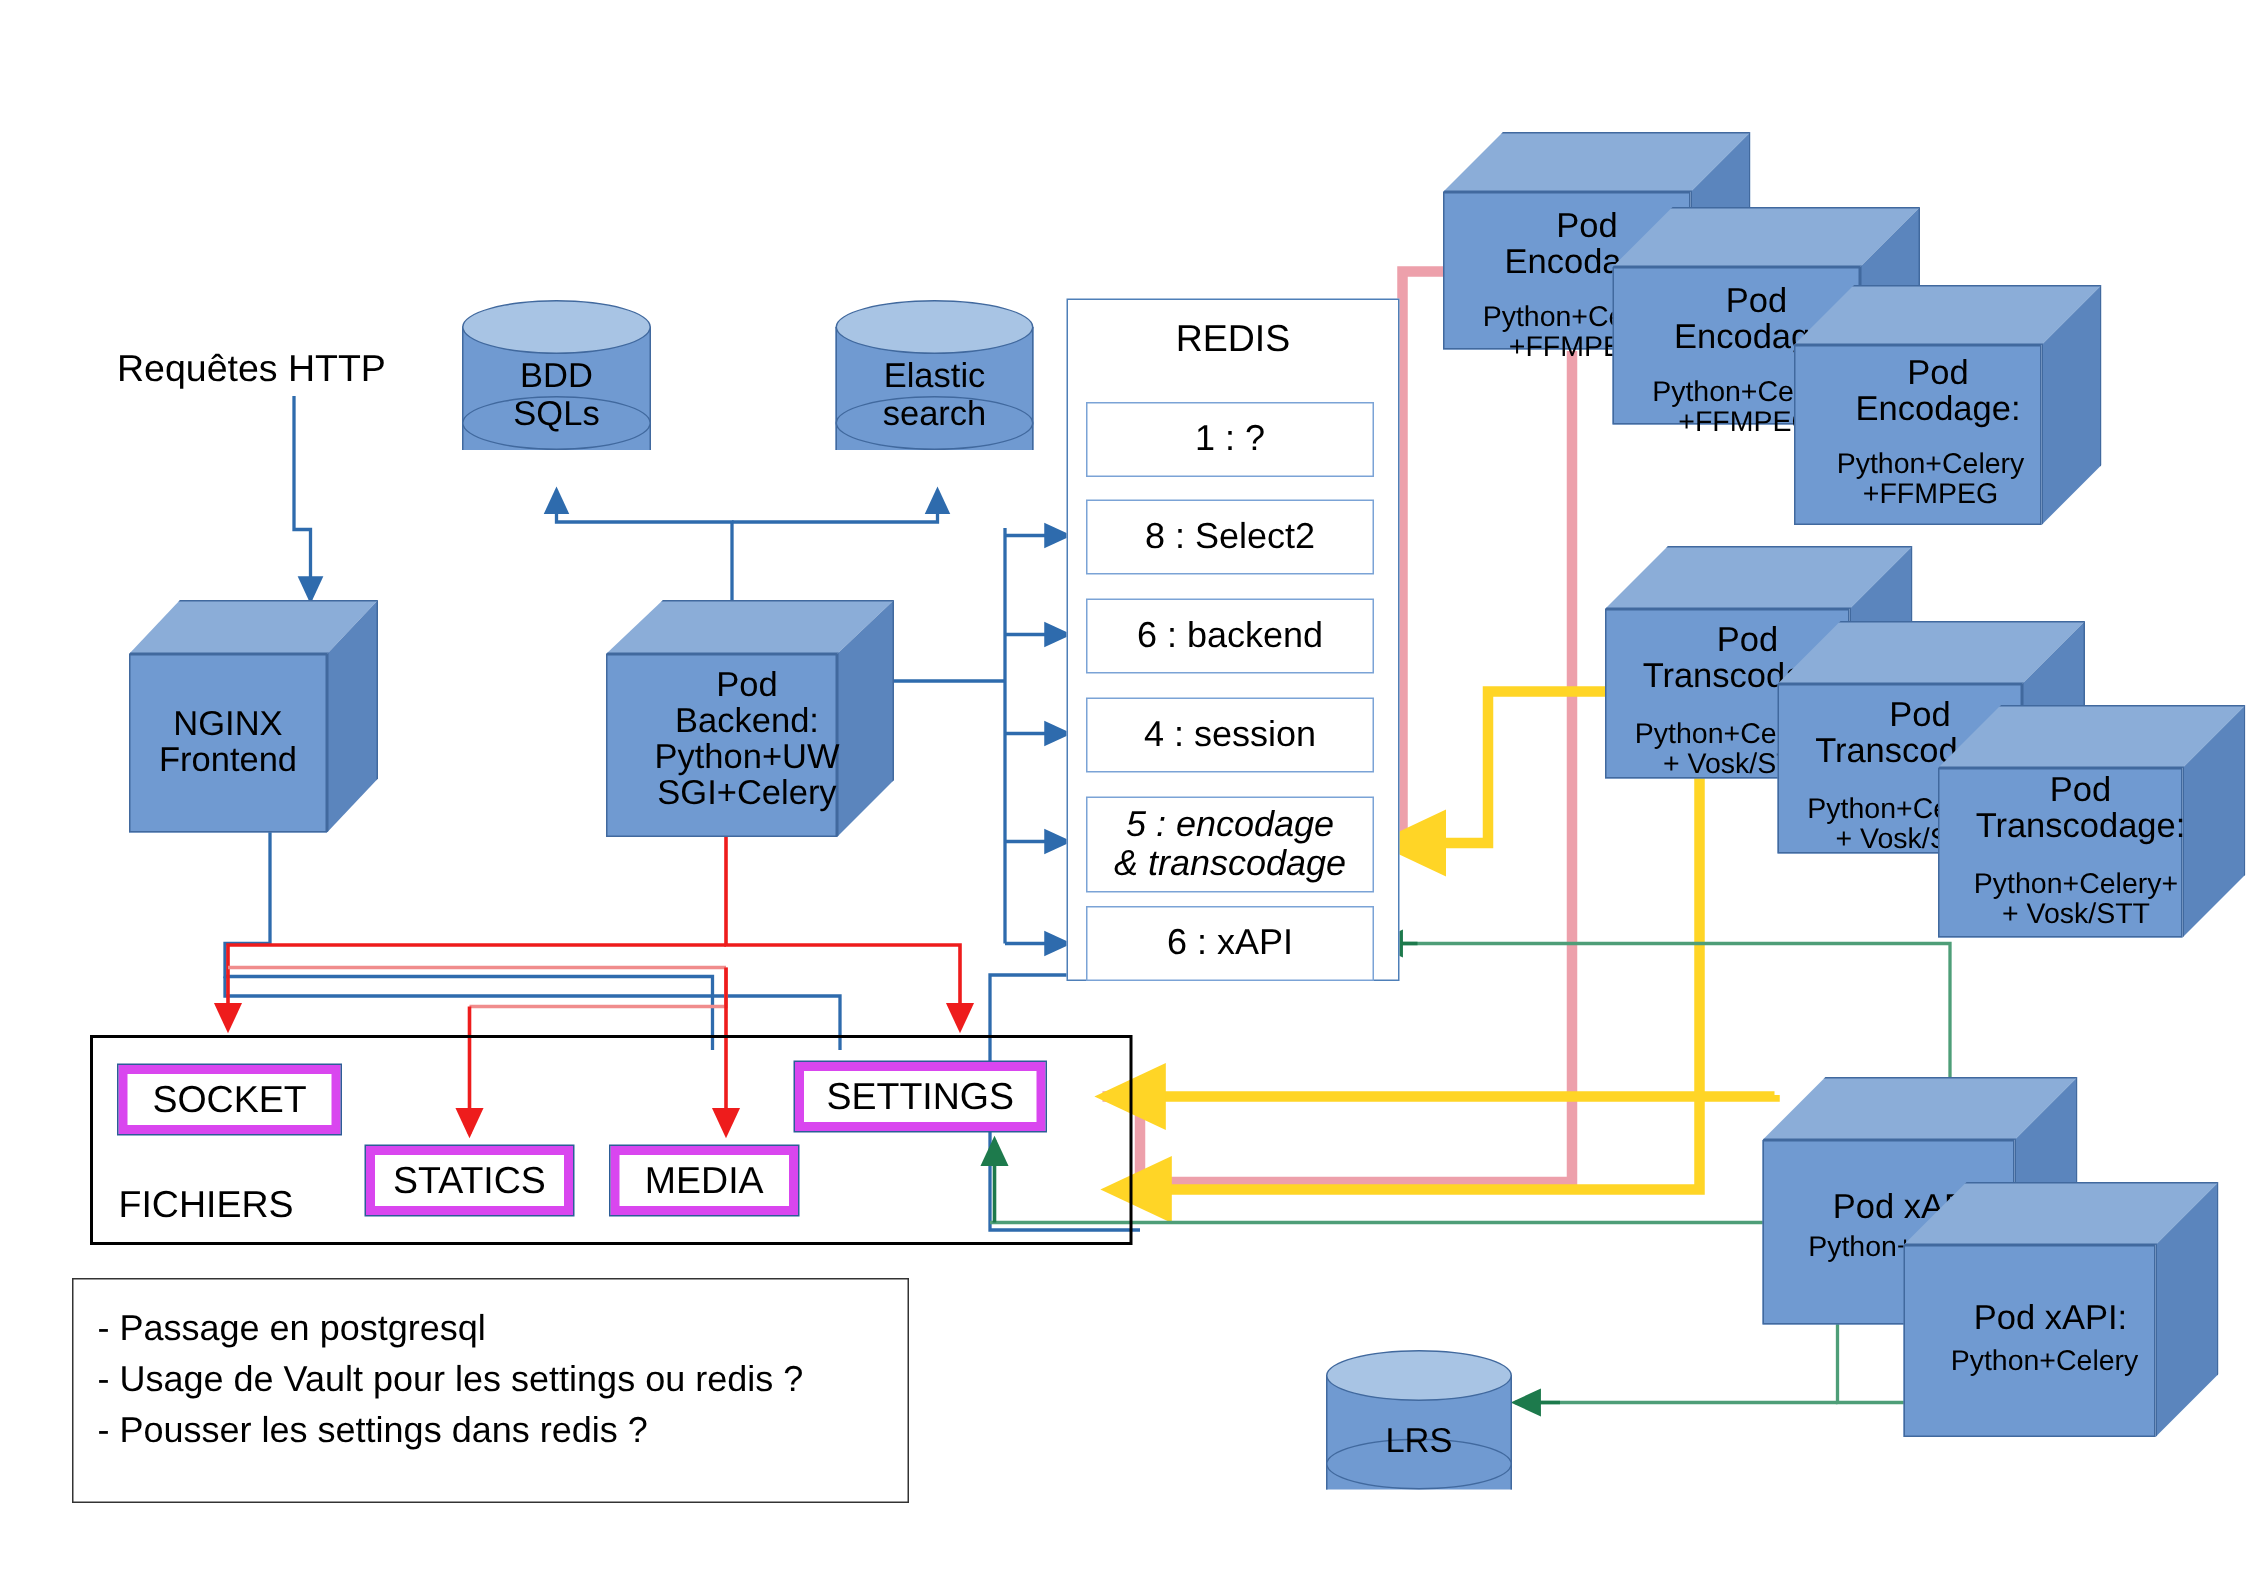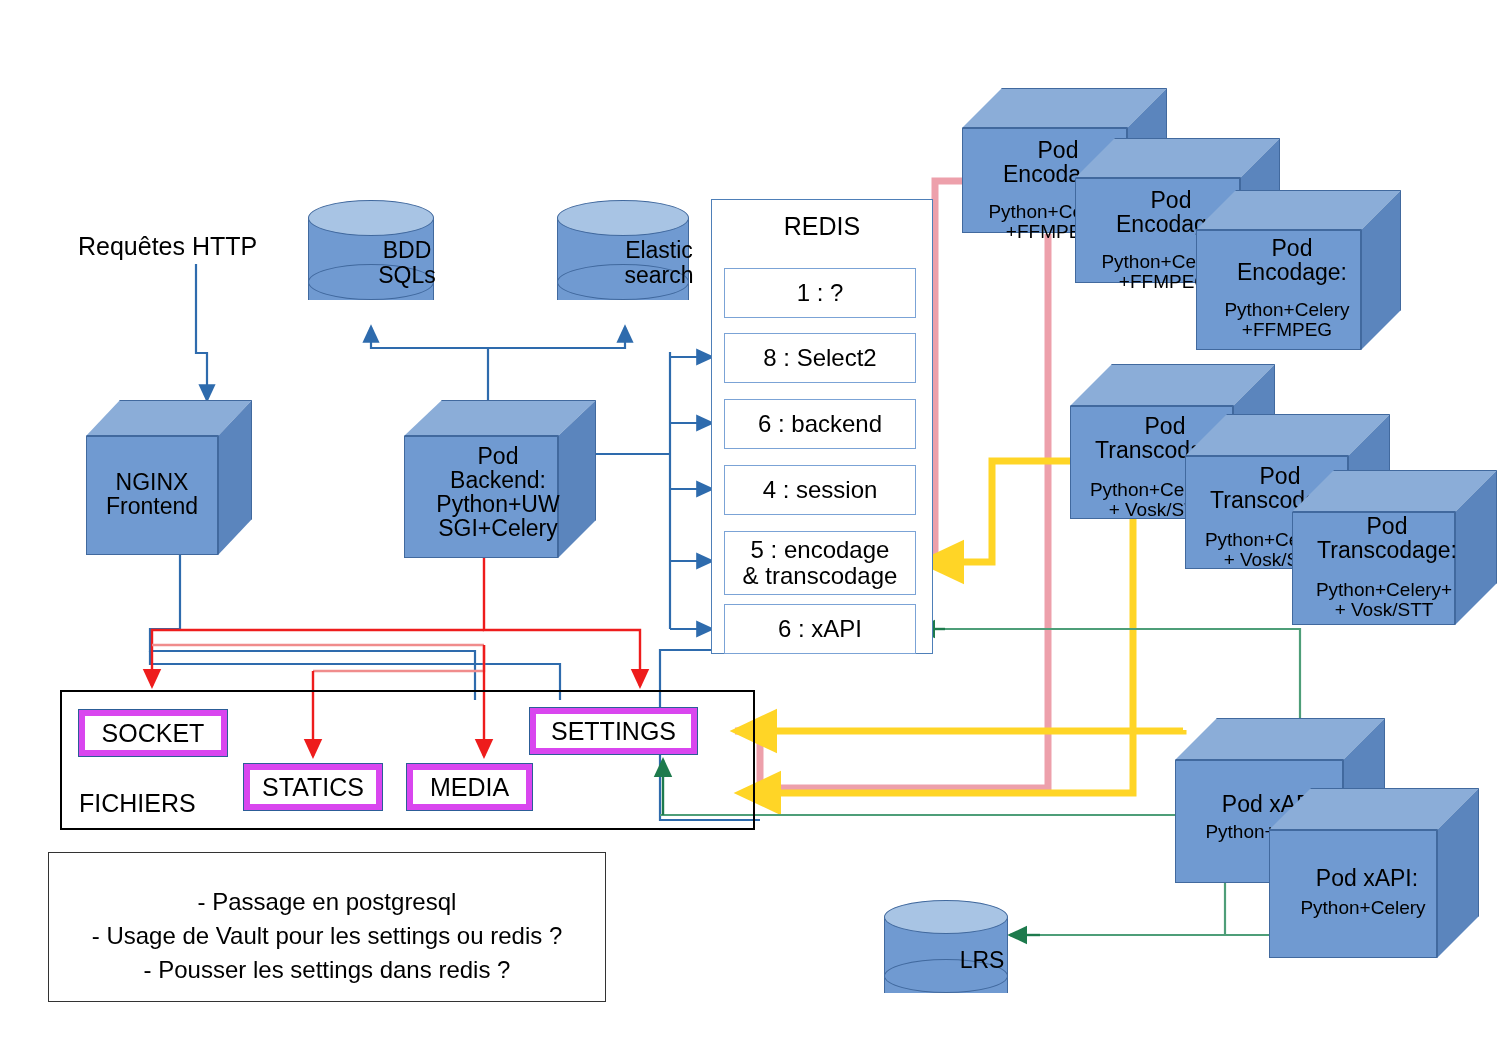--- a/index.html
+++ b/index.html
@@ -15,21 +15,21 @@
   .cube .face-front{position:absolute;left:0;background:#709ad1;border:1px solid #41699e;
       box-sizing:border-box;display:flex;align-items:center;justify-content:center;text-align:center;}
   .cube .face-top{position:absolute;left:0;top:0;background:#8badd8;border:1px solid #41699e;
       box-sizing:border-box;}
   .cube .face-side{position:absolute;background:#5b85bd;border:1px solid #41699e;box-sizing:border-box;}
   .cube .lbl{position:absolute;width:100%;text-align:center;line-height:1.05;pointer-events:none;}
   .cube .t1{font-size:23px;}
   .cube .t2{font-size:19px;}
 
   
-  .cyl{position:absolute;padding-left:24px;}
+  .cyl{position:absolute;}
   .cyl .body{position:absolute;left:0;background:#709ad1;border-left:1px solid #41699e;
       border-right:1px solid #41699e;box-sizing:border-box;}
   .cyl .top{position:absolute;left:0;background:#a8c4e4;border:1px solid #41699e;
       border-radius:50%;box-sizing:border-box;}
   .cyl .bot{position:absolute;left:0;background:#709ad1;border:1px solid #41699e;
       border-radius:50%;box-sizing:border-box;}
   .cyl .lbl{position:absolute;width:100%;text-align:center;font-size:23px;line-height:1.1;}
 
   
   .redis-outer{position:absolute;border:1px solid #4e7fb8;background:#fff;box-sizing:border-box;}
@@ -39,21 +39,21 @@
       font-size:24px;line-height:1.08;}
 
   .fichiers{position:absolute;border:2px solid #000;background:transparent;box-sizing:border-box;}
   .fichiers-label{position:absolute;font-size:25px;}
   .fbox{position:absolute;background:#fff;border:6px solid #d946ef;outline:1px solid #2c5d97;
       box-sizing:border-box;display:flex;align-items:center;justify-content:center;
       font-size:25px;}
   .fbox span{display:block;}
 
   .notes{position:absolute;border:1.5px solid #333;background:#fff;box-sizing:border-box;
-      padding:32px 16px;text-align:center;}
+      padding:16px 16px;}
   .notes div{font-size:24px;line-height:1.42;white-space:pre;}
 
   .free-text{position:absolute;font-size:25px;}
 </style>
 </head>
 <body>
 
 <div id="stage">
 
   <svg id="wires" viewBox="0 0 1497 1058" xmlns="http://www.w3.org/2000/svg">
@@ -316,21 +316,21 @@
     </div>
     <div class="redis-slot" style="left:12px;top:133px;width:192px;height:50px;">
       <span>8 : Select2</span>
     </div>
     <div class="redis-slot" style="left:12px;top:199px;width:192px;height:50px;">
       <span>6 : backend</span>
     </div>
     <div class="redis-slot" style="left:12px;top:265px;width:192px;height:50px;">
       <span>4 : session</span>
     </div>
-    <div class="redis-slot" style="left:12px;top:331px;width:192px;height:64px;white-space:pre-line;">
+    <div class="redis-slot" style="left:12px;top:331px;width:192px;height:64px;white-space:pre-line;font-style:italic;">
       <span style="white-space:pre-line;">5 : encodage
 &amp; transcodage</span>
     </div>
     <div class="redis-slot" style="left:12px;top:404px;width:192px;height:50px;">
       <span>6 : xAPI</span>
     </div>
   </div>
 
   <div class="fichiers node" style="left:60px;top:690px;width:695px;height:140px;z-index:3;"></div>
   <div class="fichiers-label" style="left:79px;top:789px;z-index:4;">FICHIERS</div>

